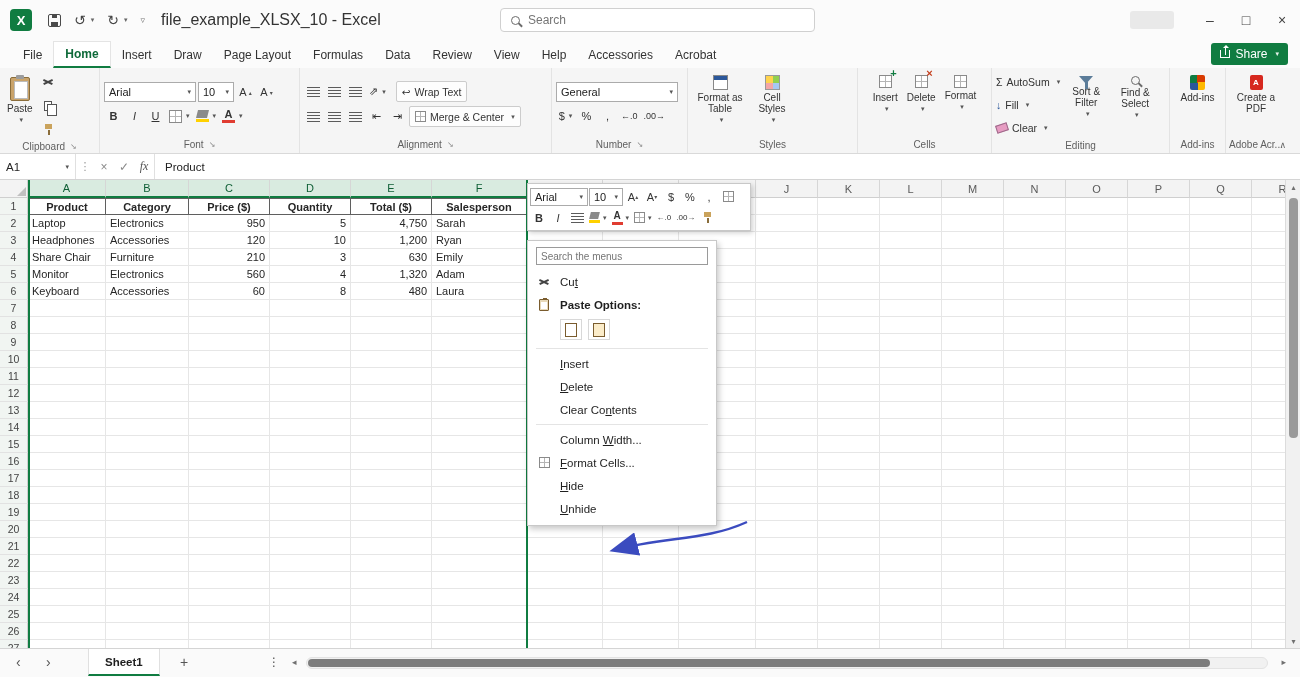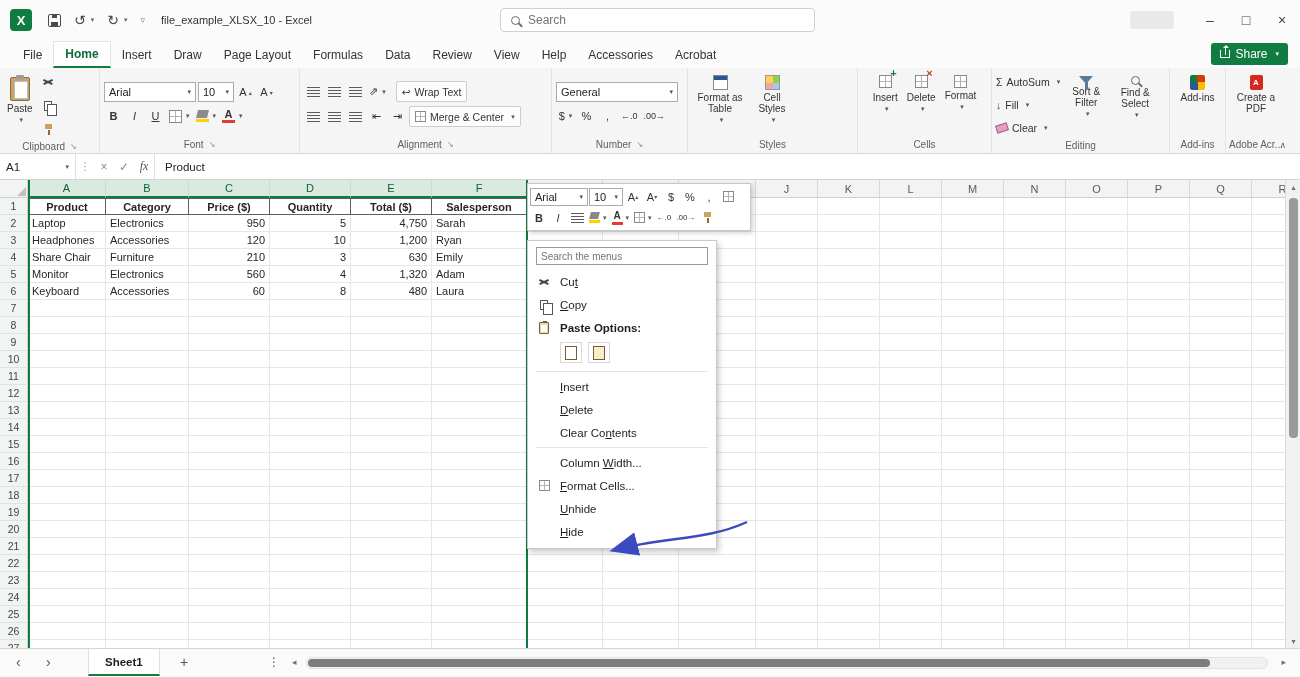--- a/index.html
+++ b/index.html
@@ -10,21 +10,21 @@
 
   
   .titlebar{position:absolute;top:0;left:0;width:100%;height:40px;background:#fbfbfb;display:flex;align-items:center}
   .xl-logo{width:22px;height:22px;background:var(--accent,#107c41);border-radius:4px;color:#fff;font-weight:bold;display:flex;align-items:center;justify-content:center;margin-left:10px;font-size:13px}
   .qat{display:flex;align-items:center;gap:13px;margin-left:16px;color:#444;font-size:14px}
   .qat .pair{display:flex;align-items:center;gap:2px}
   .qat .cb{font-size:7px;color:#666}
   .ic-save{width:13px;height:13px;border:1.5px solid #4a4a4a;border-radius:2px;position:relative;display:inline-block}
   .ic-save::before{content:'';position:absolute;top:0;left:3px;width:5px;height:3px;background:#4a4a4a}
   .ic-save::after{content:'';position:absolute;bottom:0;left:2px;width:7px;height:4px;background:#4a4a4a}
-  .doc-title{margin-left:16px;font-size:11px;color:#333;white-space:nowrap}
+  .doc-title{margin-left:16px;font-size:16px;color:#333;white-space:nowrap}
   .tb-search{position:absolute;left:500px;top:8px;width:315px;height:24px;background:#fff;border:1px solid #d0d0d0;border-radius:4px;display:flex;align-items:center;padding-left:10px;gap:8px}
   .tb-search input{border:none;outline:none;font:inherit;font-size:12px;color:#555;background:transparent;width:240px}
   .ic-mag{width:9px;height:9px;border:1.5px solid #6b6b6b;border-radius:50%;position:relative;display:inline-block}
   .ic-mag::after{content:'';position:absolute;width:5px;height:1.5px;background:#6b6b6b;transform:rotate(45deg);right:-4px;bottom:-2px}
   .tb-right{position:absolute;right:0;top:0;height:40px;display:flex;align-items:center}
   .acct-box{width:44px;height:18px;background:#e9e9e9;border-radius:3px;margin-right:18px}
   .winbtn{width:36px;height:40px;display:flex;align-items:center;justify-content:center;color:#444;font-size:14px}
 
   
   .tabsrow{position:absolute;top:40px;left:0;width:100%;height:28px;background:#fbfbfb;display:flex;align-items:flex-end;padding-left:12px}
@@ -1138,26 +1138,20 @@
       <div class="menu-search">
         <input placeholder="Search the menus" style="">
       </div>
       <div id="menu-items">
           <div class="menu-item">
             <span class="mi-icon">
               <span class="ic-scissors"></span>
             </span>
             <span class="mi-label">Cu<u>t</u></span>
           </div>
-          <div class="menu-item">
-            <span class="mi-icon">
-              <span class="ic-copy"></span>
-            </span>
-            <span class="mi-label"><u>C</u>opy</span>
-          </div>
           <div class="menu-item bold">
             <span class="mi-icon">
               <span class="ic-clip-sm"></span>
             </span>
             <span class="mi-label">Paste Options:</span>
           </div>
           <div class="paste-row">
             <span class="paste-opt">
               <span class="po-page"></span>
             </span>
@@ -1184,25 +1178,25 @@
             <span class="mi-label">Column <u>W</u>idth...</span>
           </div>
           <div class="menu-item">
             <span class="mi-icon">
               <span class="ic-fmtcells"></span>
             </span>
             <span class="mi-label"><u>F</u>ormat Cells...</span>
           </div>
           <div class="menu-item">
             <span class="mi-icon"></span>
-            <span class="mi-label"><u>U</u>nhide</span>
+            <span class="mi-label"><u>H</u>ide</span>
           </div>
           <div class="menu-item">
             <span class="mi-icon"></span>
-            <span class="mi-label"><u>H</u>ide</span>
+            <span class="mi-label"><u>U</u>nhide</span>
           </div>
         </div>
     </div>
   </div>
 
   <div class="sheetbar">
     <span class="sb-nav" style="left:16px">‹</span>
     <span class="sb-nav" style="left:46px">›</span>
     <div class="sheet-tab">
         <span>Sheet1</span>

